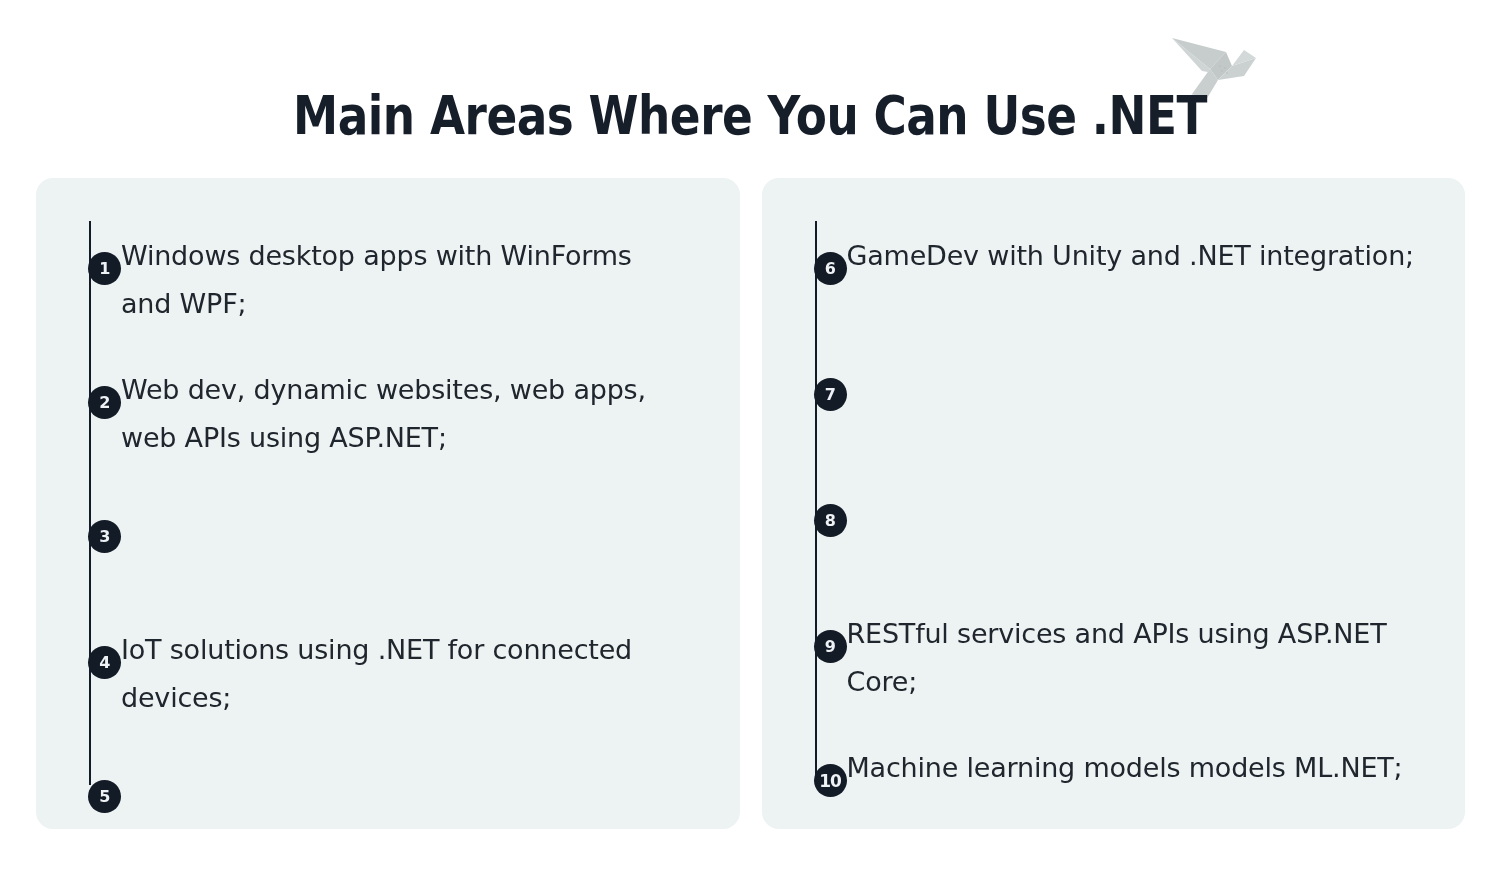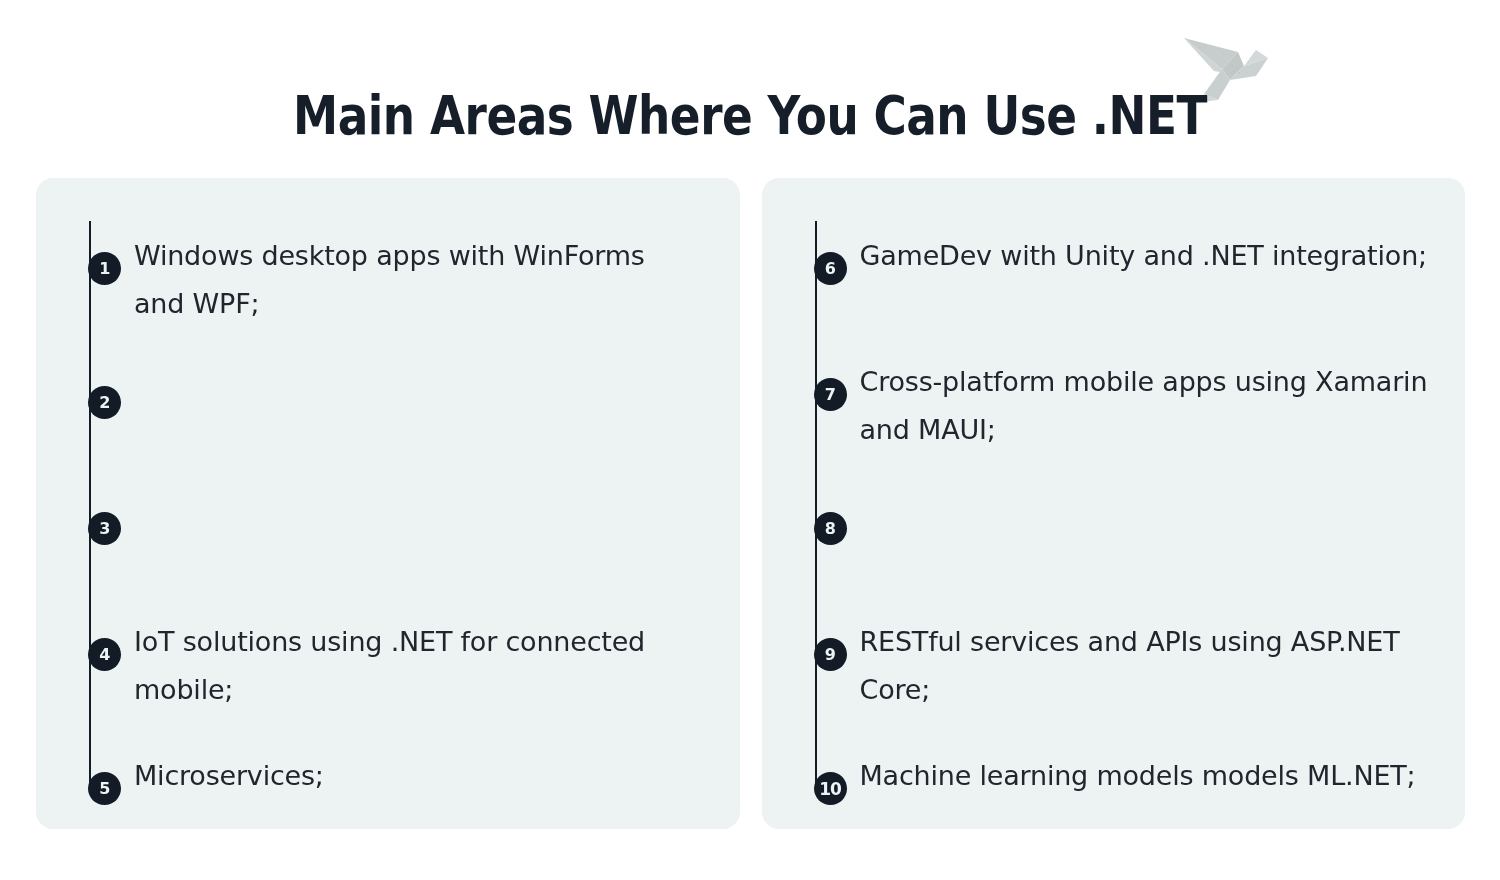--- a/index.html
+++ b/index.html
@@ -13,21 +13,20 @@
     background: #ffffff;
     font-family: "Liberation Sans", sans-serif;
     overflow: hidden;
     position: relative;
   }
 
   .page {
     position: relative;
     width: 1284px;
     height: 880px;
-    padding-left: 12px;
   }
 
   
   .logo {
     position: absolute;
     top: 22px;
     right: 22px;
     width: 96px;
     height: 86px;
   }
@@ -110,21 +109,21 @@
     display: flex;
     align-items: center;
     justify-content: center;
     margin-left: 38px;
     margin-top: 20px;
     letter-spacing: -0.5px;
   }
   .badge.wide { font-size: 17px; letter-spacing: -1px; }
 
   .item-text {
-    margin-left: 13px;
+    margin-left: 0;
     font-family: "DejaVu Sans", sans-serif;
     font-size: 27px;
     line-height: 48px;
     color: #20262e;
     font-weight: normal;
     letter-spacing: -0.2px;
     max-width: 560px;
   }
   .panel.right .item-text { max-width: 620px; }
 </style>
@@ -155,45 +154,44 @@
 
     <div class="panel left">
       <div class="spine"></div>
       <ul class="items">
         <li class="item">
           <span class="badge">1</span>
           <span class="item-text">Windows desktop apps with WinForms and WPF;</span>
         </li>
         <li class="item">
           <span class="badge">2</span>
+          <span class="item-text">Web dev, dynamic websites, web apps, web APIs using ASP.NET;</span>
         </li>
         <li class="item">
           <span class="badge">3</span>
         </li>
         <li class="item">
           <span class="badge">4</span>
-          <span class="item-text">IoT solutions using .NET for connected mobile;</span>
+          <span class="item-text">IoT solutions using .NET for connected devices;</span>
         </li>
         <li class="item">
           <span class="badge">5</span>
-          <span class="item-text">Microservices;</span>
         </li>
       </ul>
     </div>
 
     <div class="panel right">
       <div class="spine"></div>
       <ul class="items">
         <li class="item">
           <span class="badge">6</span>
           <span class="item-text">GameDev with Unity and .NET integration;</span>
         </li>
         <li class="item">
           <span class="badge">7</span>
-          <span class="item-text">Cross-platform mobile apps using Xamarin and MAUI;</span>
         </li>
         <li class="item">
           <span class="badge">8</span>
         </li>
         <li class="item">
           <span class="badge">9</span>
           <span class="item-text">RESTful services and APIs using ASP.NET Core;</span>
         </li>
         <li class="item">
           <span class="badge wide">10</span>

